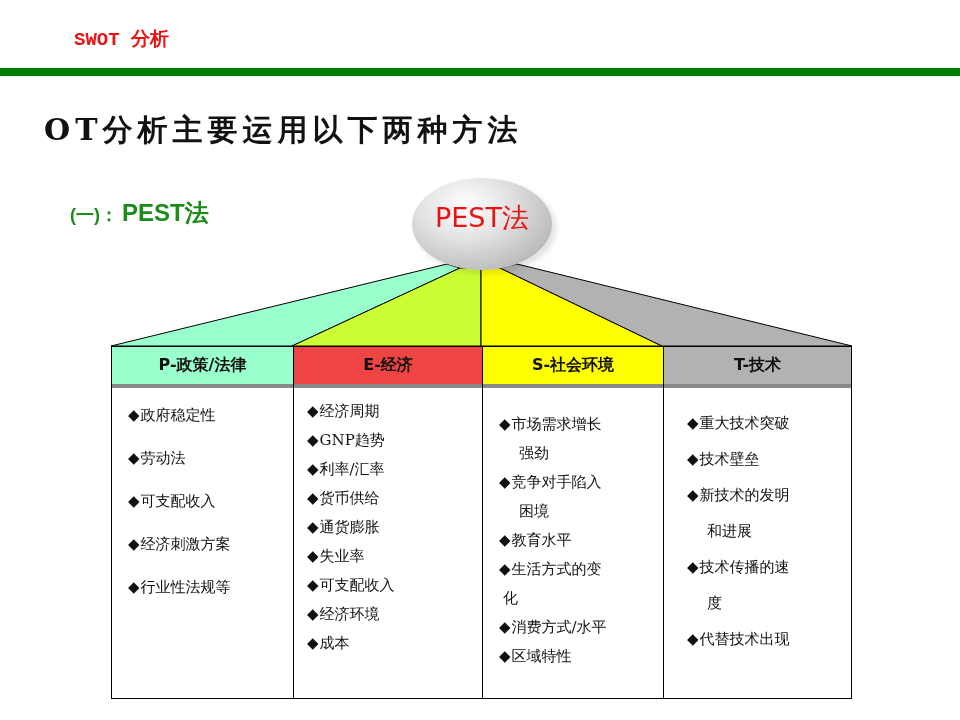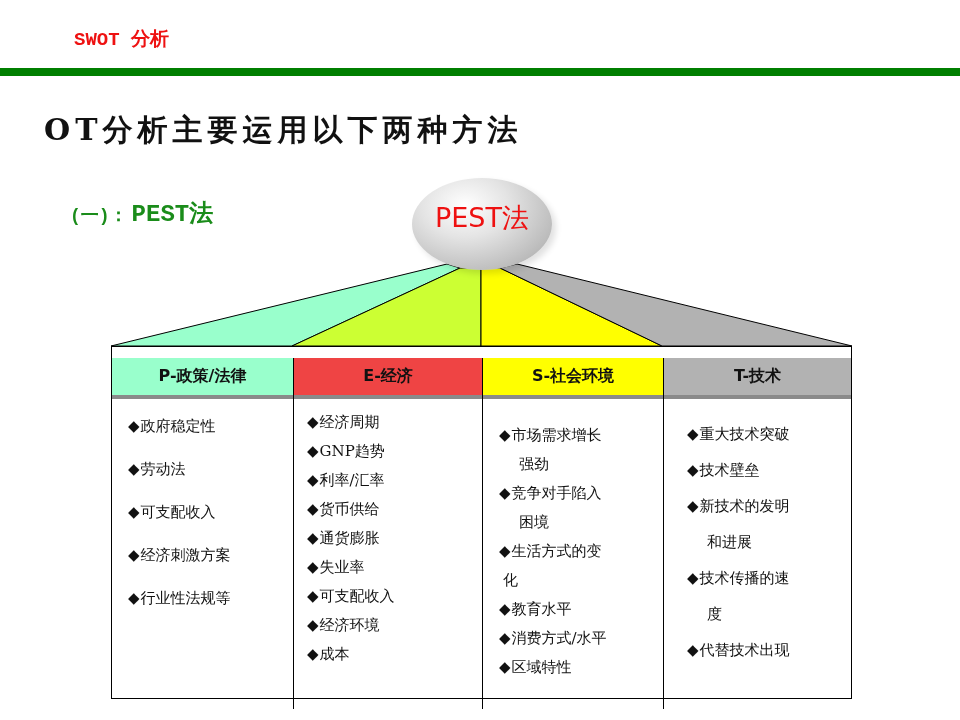--- a/index.html
+++ b/index.html
@@ -17,42 +17,42 @@
     position: absolute; left: 0; top: 68px; width: 960px; height: 8px;
     background: #007f00;
   }
   .title {
     position: absolute; left: 44px; top: 110px;
     font-family: "DejaVu Serif", serif; font-weight: bold;
     font-size: 30px; color: #111111; letter-spacing: 5px;
   }
   .subtitle {
     position: absolute; left: 70px; top: 197px;
-    font-family: Liberation Mono, monospace; font-weight: bold;
+    font-family: Liberation Sans, sans-serif; font-weight: bold;
     font-size: 24px; color: #1a8c1a;
   }
   .subtitle .prefix { font-size: 18px; margin-right: 4px; }
   .fan { position: absolute; left: 0; top: 0; }
   .sphere {
     position: absolute; left: 412px; top: 178px; width: 140px; height: 92px;
     border-radius: 50%;
     background: radial-gradient(ellipse at 38% 30%, #ffffff 0%, #e4e4e4 35%, #bcbcbc 75%, #9c9c9c 100%);
     box-shadow: 4px 4px 6px rgba(0,0,0,0.12);
   }
   .sphere-label {
     position: absolute; left: 0; top: 22px; width: 100%; text-align: center;
     font-family: "DejaVu Sans", sans-serif; font-size: 27px; color: #ee1111;
   }
   .table {
     position: absolute; left: 111px; top: 346px; width: 741px; height: 353px;
     border: 1.5px solid #000;
     box-sizing: border-box;
   }
   .col {
-    position: absolute; top: 11px; height: 100%; box-sizing: border-box;
+    position: absolute; top: 0; height: 100%; box-sizing: border-box;
   }
   .col + .col { border-left: 1.5px solid #000; }
   .col-header {
     height: 37px; display: flex; align-items: center; justify-content: center;
     font-family: "DejaVu Sans", sans-serif; font-weight: bold; font-size: 16px; color: #111;
     border-bottom: 4px solid #8a8a8a;
   }
   .items { list-style: none; margin: 0; padding: 0; }
   .items li {
     font-family: "DejaVu Serif", serif; font-size: 15px; color: #111; position: relative;
@@ -117,22 +117,22 @@
       <li><span class="diamond">◆</span><span>经济环境</span></li>
       <li><span class="diamond">◆</span><span>成本</span></li>
     </ul>
   </div>
 
   <div class="col s" style="left:370px; width:181px;">
     <div class="col-header" style="background:#ffff00;">S-社会环境</div>
     <ul class="items">
       <li><span class="diamond">◆</span><span>市场需求增长</span><span class="cont">强劲</span></li>
       <li><span class="diamond">◆</span><span>竞争对手陷入</span><span class="cont">困境</span></li>
+      <li><span class="diamond">◆</span><span>教育水平</span></li>
       <li><span class="diamond">◆</span><span>生活方式的变</span><span class="cont" style="padding-left:4px;">化</span></li>
-      <li><span class="diamond">◆</span><span>教育水平</span></li>
       <li><span class="diamond">◆</span><span>消费方式/水平</span></li>
       <li><span class="diamond">◆</span><span>区域特性</span></li>
     </ul>
   </div>
 
   <div class="col t" style="left:551px; width:188px;">
     <div class="col-header" style="background:#b2b2b2;">T-技术</div>
     <ul class="items">
       <li><span class="diamond">◆</span><span>重大技术突破</span></li>
       <li><span class="diamond">◆</span><span>技术壁垒</span></li>

